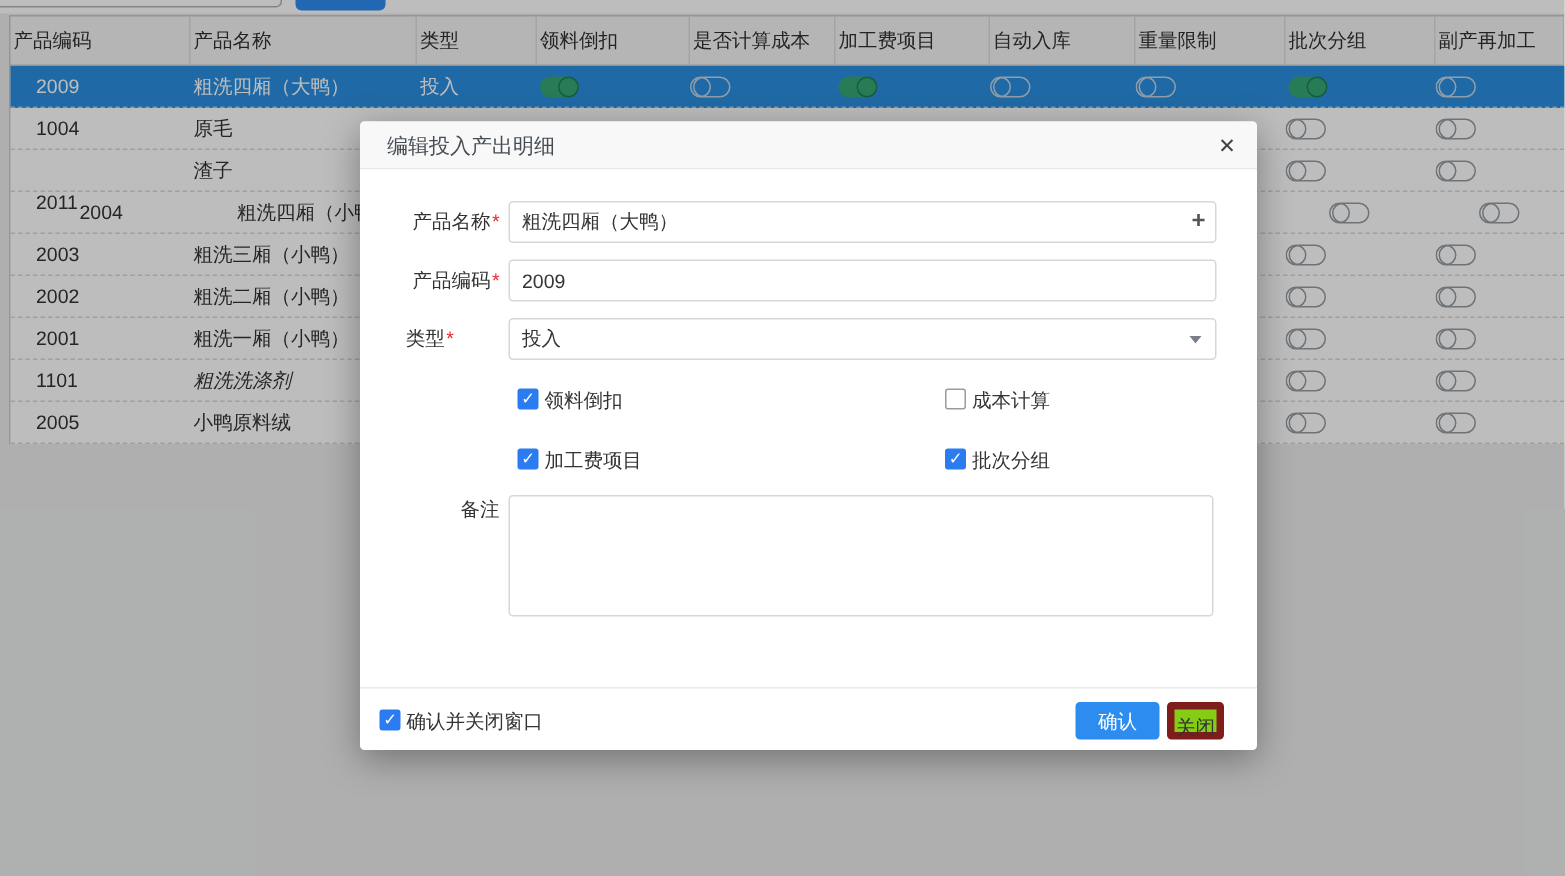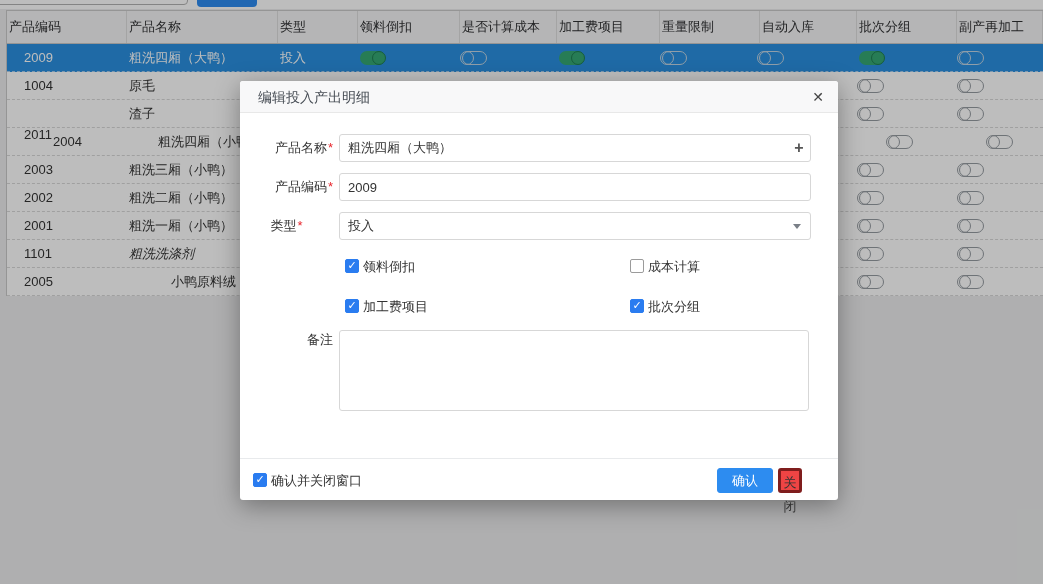--- a/index.html
+++ b/index.html
@@ -111,40 +111,40 @@
     font-family:"Liberation Sans","DejaVu Sans",sans-serif;
   }
   .modal-footer {
     position:absolute; left:0; right:0; bottom:0; height:42px;
     border-top:1px solid #e8eaec;
   }
   .footer-check { position:absolute; left:13px; top:13px; font-size:13px; color:#333; }
   .btn { position:absolute; top:9px; height:25px; border-radius:3px; font-size:13px;
          text-align:center; line-height:24px; cursor:pointer; }
   .btn-confirm { left:477px; width:56px; background:#2d8cf0; color:#fff; border:1px solid #2d8cf0; }
-  .btn-close { left:538px; width:24px; background:#ef4444; color:#333; border:3px solid #7f1d1d; }
+  .btn-close { left:538px; width:38px; background:#84cc16; color:#333; border:5px solid #7f1d1d; }
 </style>
 </head>
 <body>
 
 <div class="page">
   <div class="toolbar">
     <div class="search-box"></div>
     <div class="toolbar-btn"></div>
   </div>
   <div class="table">
     <div class="thead">
         <div class="th" style="width: 120px;">产品编码</div>
         <div class="th" style="width: 151px;">产品名称</div>
         <div class="th" style="width: 80px;">类型</div>
         <div class="th" style="width: 102px;">领料倒扣</div>
         <div class="th" style="width: 97px;">是否计算成本</div>
         <div class="th" style="width: 103px;">加工费项目</div>
+        <div class="th" style="width: 97px;">自动入库</div>
         <div class="th" style="width: 100px;">重量限制</div>
-        <div class="th" style="width: 97px;">自动入库</div>
         <div class="th" style="width: 100px;">批次分组</div>
         <div class="th" style="width: 86px;">副产再加工</div>
       </div>
     <div class="tbody">
         <div class="tr selected">
           <div class="td td-code" style="width: 120px;">2009</div>
           <div class="td td-name" style="width: 151px;">粗洗四厢（大鸭）</div>
           <div class="td td-type" style="width: 80px;">投入</div>
           <div class="td td-material_deduction" style="width: 102px;"><span class="tg on"></span></div>
           <div class="td td-calc_cost" style="width: 97px;"><span class="tg off"></span></div>
@@ -233,21 +233,21 @@
           <div class="td td-material_deduction" style="width: 102px;"></div>
           <div class="td td-calc_cost" style="width: 97px;"></div>
           <div class="td td-processing_fee" style="width: 103px;"></div>
           <div class="td td-auto_stock" style="width: 97px;"></div>
           <div class="td td-weight_limit" style="width: 100px;"></div>
           <div class="td td-batch_group" style="width: 100px;"><span class="tg off"></span></div>
           <div class="td td-byproduct_reprocess" style="width: 86px;"><span class="tg off"></span></div>
         </div>
         <div class="tr">
           <div class="td td-code" style="width: 120px;">2005</div>
-          <div class="td td-name" style="width: 151px; text-align: center;">小鸭原料绒</div>
+          <div class="td td-name" style="width: 151px;">小鸭原料绒</div>
           <div class="td td-type" style="width: 80px;"></div>
           <div class="td td-material_deduction" style="width: 102px;"></div>
           <div class="td td-calc_cost" style="width: 97px;"></div>
           <div class="td td-processing_fee" style="width: 103px;"></div>
           <div class="td td-auto_stock" style="width: 97px;"></div>
           <div class="td td-weight_limit" style="width: 100px;"></div>
           <div class="td td-batch_group" style="width: 100px;"><span class="tg off"></span></div>
           <div class="td td-byproduct_reprocess" style="width: 86px;"><span class="tg off"></span></div>
         </div>
       </div>

